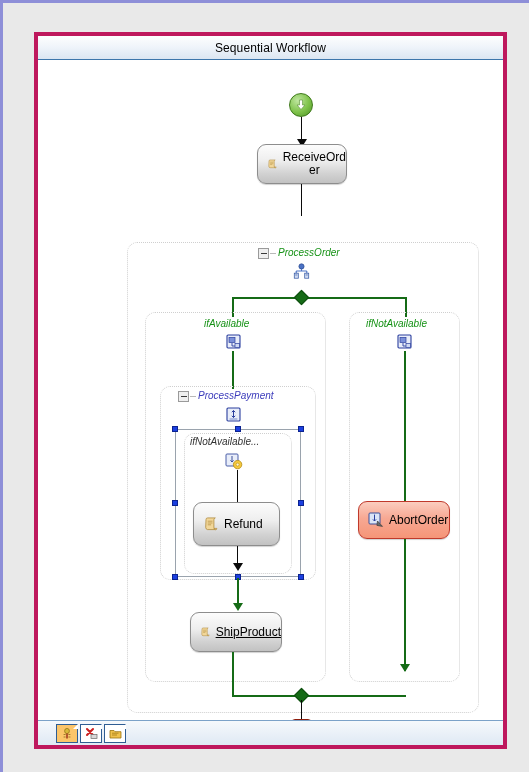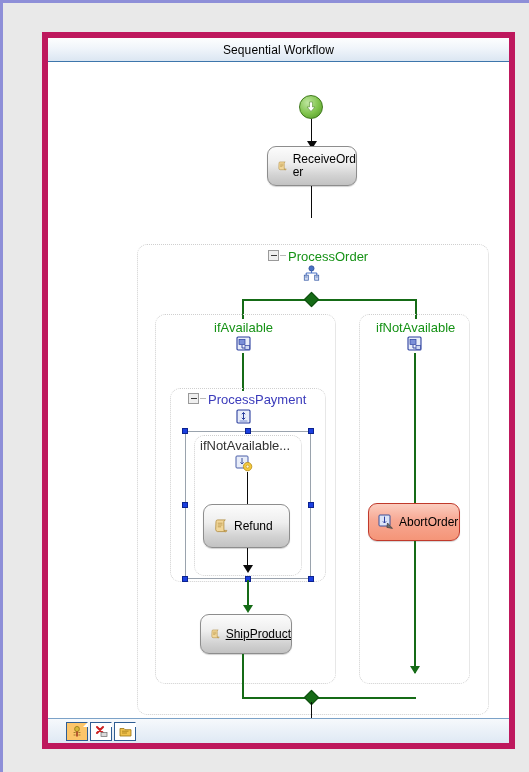--- a/index.html
+++ b/index.html
@@ -13,37 +13,37 @@
   
   #window-frame{
     position:absolute;left:0;top:0;width:529px;height:772px;
     border-left:3px solid #8e8fd8;
     border-top:3px solid #8e8fd8;
     box-sizing:border-box;
     background:#e9e9e9;
   }
   
   #designer-panel{
-    position:absolute;left:39px;top:29px;width:473px;height:717px;
-    border:6px solid #be185d;
+    position:absolute;left:31px;top:29px;width:473px;height:717px;
+    border:4px solid #be185d;
     background:#ffffff;
     box-sizing:border-box;
   }
   #designer-title{
     position:absolute;left:0;top:0;width:100%;height:24px;
     box-sizing:border-box;
     border-bottom:1px solid #3d76ab;
     background:linear-gradient(to bottom,#fdfefe 0%,#eff4fa 48%,#dbe6f2 100%);
     font-size:12px;color:#000;
     display:flex;align-items:center;justify-content:center;
     letter-spacing:.1px;
   }
   #canvas{
     position:absolute;left:0;top:24px;width:100%;height:667px;
-    background:#ffffff;overflow:hidden;
+    background:#ffffff;overflow:hidden;text-align:center;
   }
   #status-bar{
     position:absolute;left:0;bottom:0;width:100%;height:25px;
     box-sizing:border-box;
     border-top:1px solid #7ca2c8;
     background:linear-gradient(to bottom,#f6f9fc 0%,#e8eff7 60%,#dfe9f4 100%);
   }
   .tabicons{position:absolute;left:18px;top:3px;display:flex;gap:2px;}
   .tabicon{
     width:22px;height:19px;box-sizing:border-box;
@@ -110,21 +110,21 @@
     background:linear-gradient(to bottom,#fbcdbf 0%,#f7a893 45%,#f59578 100%);
   }
 
   
   .container{
     position:absolute;box-sizing:border-box;
     border:1px dotted #cfcfcf;border-radius:10px;
   }
 
   
-  .lbl{position:absolute;font-size:13px;white-space:nowrap;}
+  .lbl{position:absolute;font-size:10px;white-space:nowrap;font-style:italic;}
   .lbl.green{color:#169216;}
   .lbl.blue{color:#3b3bbb;}
   .lbl.dark{color:#333;}
 
   
   .expander{
     position:absolute;width:11px;height:11px;box-sizing:border-box;
     border:1px solid #9a9a9a;background:#efefef;
     display:flex;align-items:center;justify-content:center;
   }

